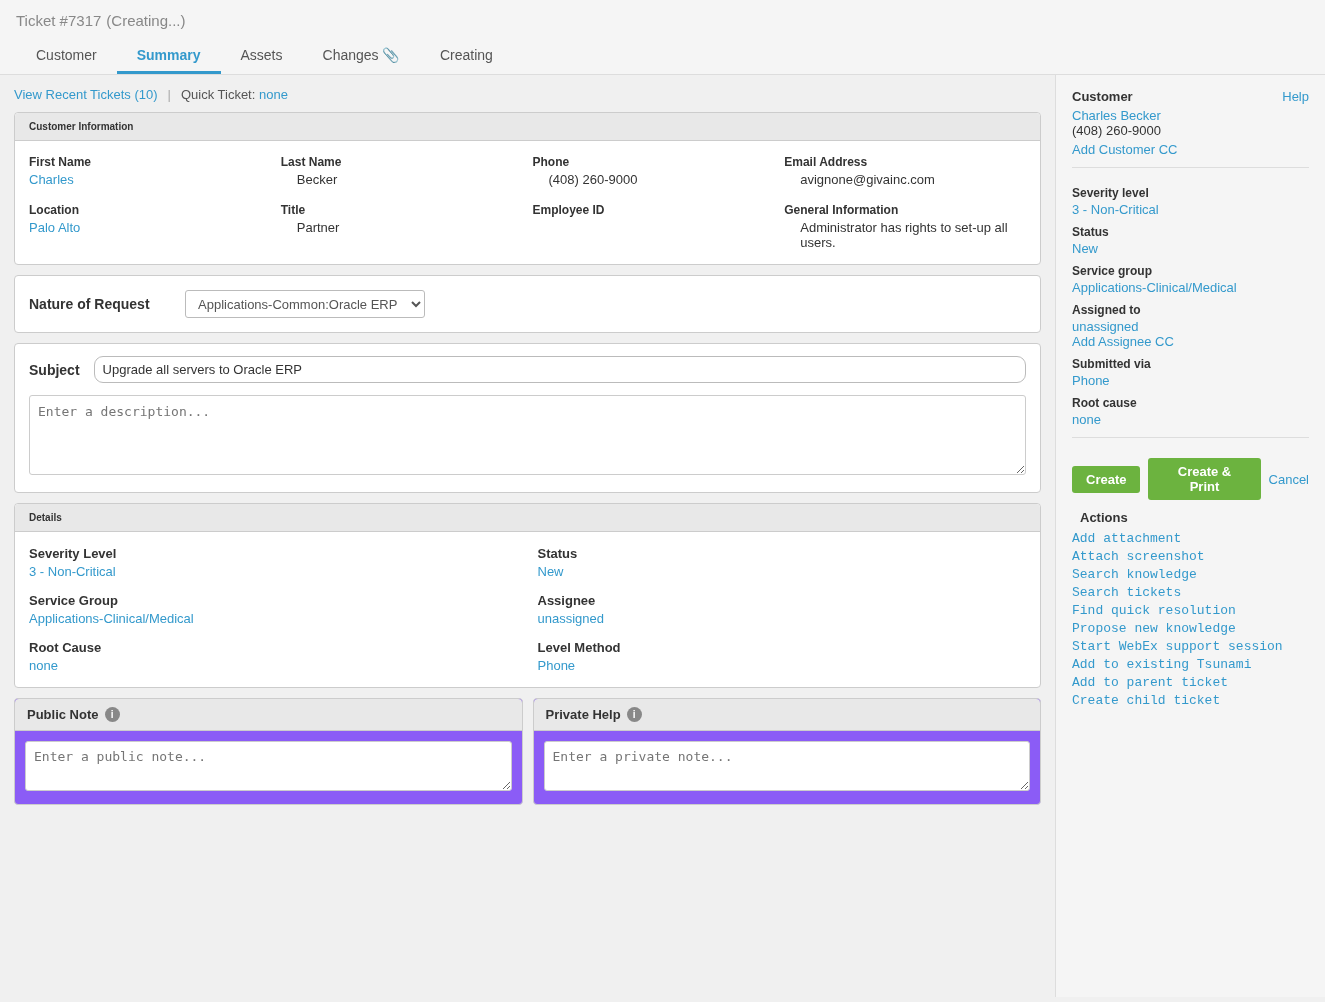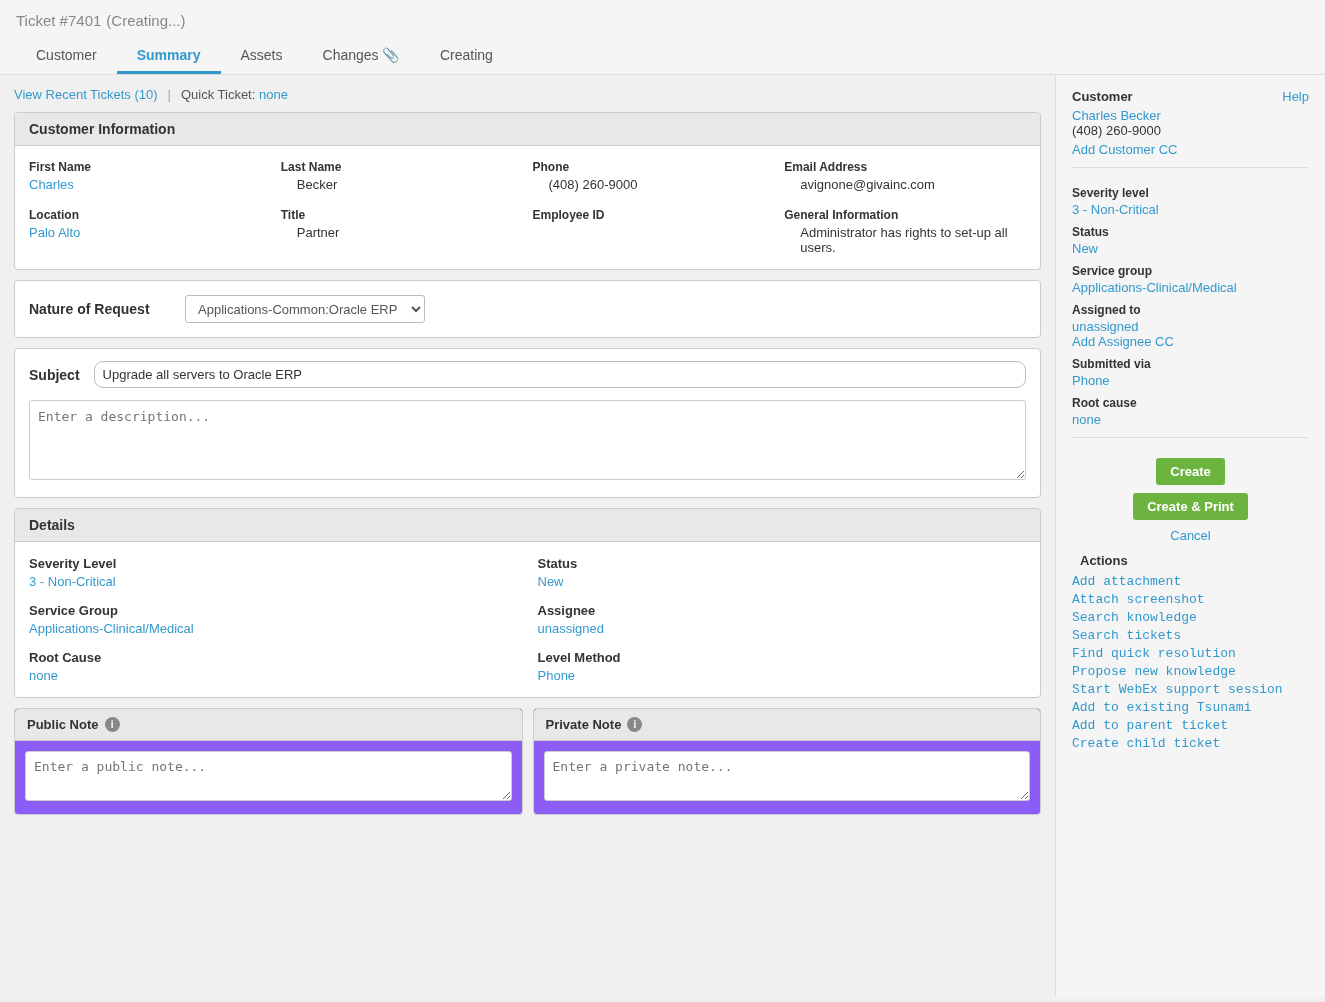--- a/index.html
+++ b/index.html
@@ -21,21 +21,21 @@
 
     
     .quick-bar { display: flex; align-items: center; gap: 0; font-size: 13px; }
     .quick-bar a { color: #3399cc; text-decoration: none; }
     .quick-bar .separator { margin: 0 10px; color: #aaa; }
     .quick-bar .label { color: #555; }
     .quick-bar .val { color: #3399cc; }
 
     
     .panel { background: #fff; border: 1px solid #ccc; border-radius: 4px; }
-    .panel-header { background: #e8e8e8; padding: 8px 14px; font-weight: bold; font-size: 14px; border-bottom: 1px solid #ccc; border-radius: 4px 4px 0 0; }
+    .panel-header { background: #e8e8e8; padding: 8px 14px; font-weight: bold; font-size: 10px; border-bottom: 1px solid #ccc; border-radius: 4px 4px 0 0; }
     .panel-body { padding: 14px; }
 
     
     .customer-grid { display: grid; grid-template-columns: 1fr 1fr 1fr 1fr; gap: 16px 10px; }
     .field-label { font-weight: bold; font-size: 12px; color: #333; margin-bottom: 3px; }
     .field-value { color: #3399cc; font-size: 13px; }
     .field-value.text { color: #333; padding-left: 16px; }
 
     
     .nature-row { display: flex; align-items: center; gap: 16px; }
@@ -71,35 +71,35 @@
     .sidebar-section:last-child { border-bottom: none; }
 
     .sidebar-row { display: flex; justify-content: space-between; align-items: flex-start; margin-bottom: 4px; }
     .sidebar-section-title { font-weight: bold; font-size: 13px; color: #333; }
     .sidebar-link { color: #3399cc; text-decoration: none; font-size: 13px; }
     .sidebar-meta-label { font-weight: bold; font-size: 12px; color: #333; margin-top: 8px; margin-bottom: 2px; }
     .sidebar-meta-value { color: #3399cc; font-size: 13px; }
     .sidebar-phone { color: #333; font-size: 13px; margin-bottom: 4px; }
 
     
-    .btn-row { display: flex; gap: 8px; align-items: center; margin: 10px 0; flex-direction: column; }
+    .btn-row { display: flex; gap: 8px; align-items: center; margin: 10px 0; }
     .btn { padding: 6px 14px; border: none; border-radius: 3px; cursor: pointer; font-size: 13px; font-weight: bold; }
     .btn-green { background: #6cb33f; color: #fff; }
     .btn-cancel { background: none; border: none; color: #3399cc; cursor: pointer; font-size: 13px; text-decoration: none; }
 
     
     .actions-title { font-weight: bold; font-size: 13px; color: #333; margin-bottom: 6px; margin-left: 8px; }
     .action-link { display: block; color: #3399cc; text-decoration: none; font-size: 13px; margin-bottom: 3px; font-family: Liberation Mono, monospace; }
   </style>
 </head>
 <body>
 
 <div class="page-header">
   <div class="ticket-title">
-    <span>Ticket #7401</span>
+    <span>Ticket #7317</span>
     <span>(Creating...)</span>
   </div>
   <ul class="nav-tabs">
     <li class="">Customer</li>
     <li class="active">Summary</li>
     <li class="">Assets</li>
     <li class="">
       <span>Changes</span>
       <span>📎</span>
     </li>
@@ -218,21 +218,21 @@
       <div class="note-panel">
         <div class="note-panel-header">
           <span>Public Note</span>
           <span class="info-icon">i</span>
         </div>
         <textarea class="note-input" placeholder="Enter a public note..." style=""></textarea>
       </div>
 
       <div class="note-panel">
         <div class="note-panel-header">
-          <span>Private Note</span>
+          <span>Private Help</span>
           <span class="info-icon">i</span>
         </div>
         <textarea class="note-input" placeholder="Enter a private note..." style=""></textarea>
       </div>
 
     </div>
 
   </div>
 
   <div class="right-sidebar">

